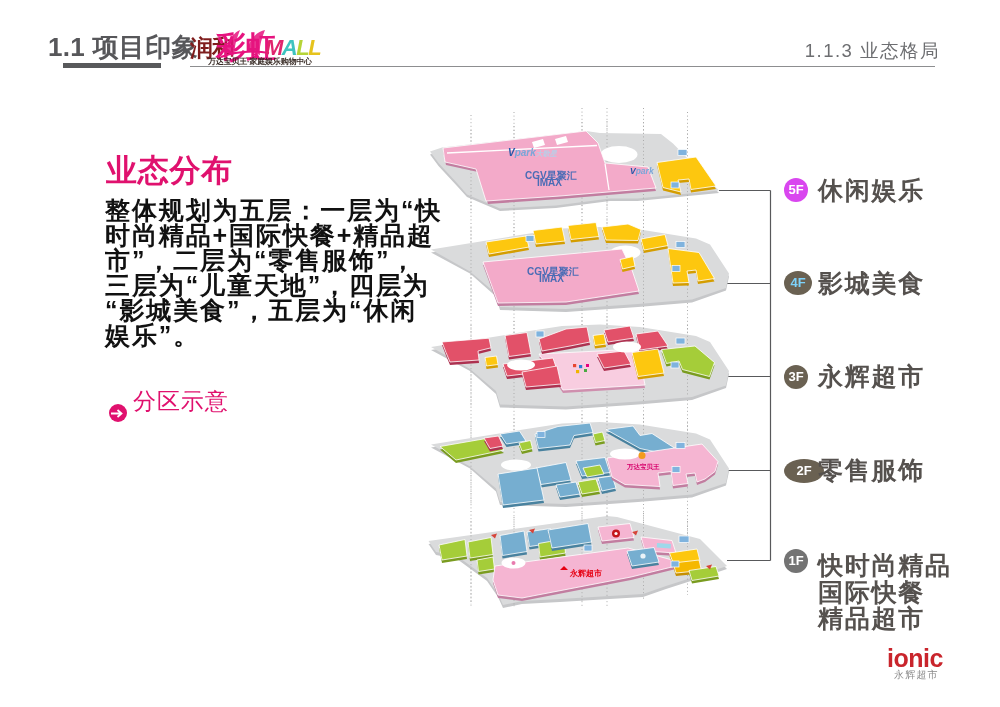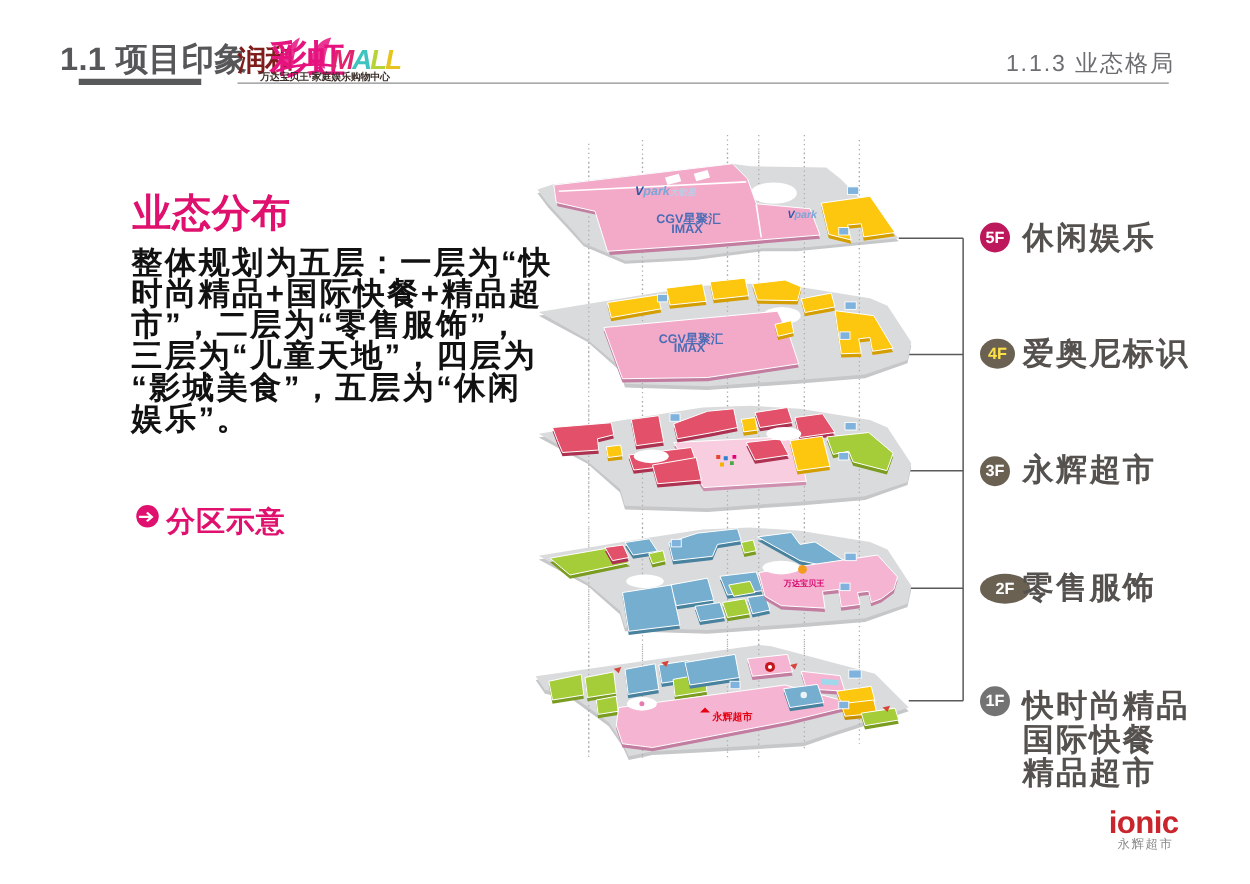--- a/index.html
+++ b/index.html
@@ -33,21 +33,21 @@
 
 <div class="abs" style="left:106px;top:150px;font-size:31px;font-weight:bold;color:#e0116e;letter-spacing:0.7px;">业态分布</div>
 
 <div class="abs" style="left:105px;top:198px;font-size:25px;font-weight:bold;color:#111111;letter-spacing:1.9px;line-height:25px;width:300px;white-space:nowrap;">整体规划为五层：一层为“快<br>时尚精品+国际快餐+精品超<br>市”，二层为“零售服饰”，<br>三层为“儿童天地”，四层为<br>“影城美食”，五层为“休闲<br>娱乐”。</div>
 
 <div class="abs" style="left:109px;top:404px;width:18px;height:18px;border-radius:50%;background:#e0116e;"></div>
 <svg class="abs" style="left:111px;top:408.5px;" width="13" height="9" viewBox="0 0 13 9">
     <path d="M0 4.5 H10 M6.5 1 L10.5 4.5 L6.5 8" stroke="#ffffff" stroke-width="1.8" fill="none"></path>
   </svg>
 
-<div class="abs" style="left:133px;top:402px;font-size:23px;font-weight:bold;color:#e0116e;letter-spacing:0.9px;">分区示意</div>
+<div class="abs" style="left:133px;top:386px;font-size:23px;font-weight:normal;color:#e0116e;letter-spacing:0.9px;">分区示意</div>
 
 <svg class="abs" style="left:0;top:0;" width="1000" height="707" viewBox="0 0 1000 707">
 
   <g stroke="#ababab" stroke-width="1" stroke-dasharray="1,2.6" fill="none">
     <line x1="471" y1="115" x2="471" y2="608"></line>
     <line x1="514" y1="112" x2="514" y2="608"></line>
     <line x1="582" y1="108" x2="582" y2="608"></line>
     <line x1="607" y1="108" x2="607" y2="608"></line>
     <line x1="643.5" y1="108" x2="643.5" y2="600"></line>
     <line x1="687.5" y1="112" x2="687.5" y2="595"></line>
@@ -482,27 +482,27 @@
 
     <g fill="#d6453a">
         <polygon points="491,535 497,533.5 495,538.5"></polygon>
         <polygon points="529,530 535,528.5 533,533.5"></polygon>
         <polygon points="632,532 638,530.5 636,535.5"></polygon>
         <polygon points="706,566 712,564.5 710,569.5"></polygon>
       </g>
   </g>
 </svg>
 
-<div class="abs" style="left:784px;top:178px;width:24px;height:24px;border-radius:50%;background:#be185d;color:#fff;font-size:13px;font-weight:bold;text-align:center;line-height:24px;">5F</div>
+<div class="abs" style="left:784px;top:178px;width:24px;height:24px;border-radius:50%;background:#d946ef;color:#fff;font-size:13px;font-weight:bold;text-align:center;line-height:24px;">5F</div>
 
 <div class="abs" style="left:818px;top:180px;font-size:25px;font-weight:bold;color:#55514e;letter-spacing:1.75px;line-height:21px;">休闲娱乐</div>
 
-<div class="abs" style="left:784px;top:271px;width:28px;height:24px;border-radius:50%;background:#6a6152;color:#fde047;font-size:13px;font-weight:bold;text-align:center;line-height:24px;">4F</div>
-
-<div class="abs" style="left:818px;top:273px;font-size:25px;font-weight:bold;color:#55514e;letter-spacing:1.75px;line-height:21px;">爱奥尼标识</div>
+<div class="abs" style="left:784px;top:271px;width:28px;height:24px;border-radius:50%;background:#6a6152;color:#7dd3fc;font-size:13px;font-weight:bold;text-align:center;line-height:24px;">4F</div>
+
+<div class="abs" style="left:818px;top:273px;font-size:25px;font-weight:bold;color:#55514e;letter-spacing:1.75px;line-height:21px;">影城美食</div>
 
 <div class="abs" style="left:784px;top:364.5px;width:24px;height:24px;border-radius:50%;background:#6a6152;color:#fff;font-size:13px;font-weight:bold;text-align:center;line-height:24px;">3F</div>
 
 <div class="abs" style="left:818px;top:366px;font-size:25px;font-weight:bold;color:#55514e;letter-spacing:1.75px;line-height:21px;">永辉超市</div>
 
 <div class="abs" style="left:784px;top:458.5px;width:40px;height:24px;border-radius:50%;background:#6a6152;color:#fff;font-size:13px;font-weight:bold;text-align:center;line-height:24px;">2F</div>
 
 <div class="abs" style="left:818px;top:460px;font-size:25px;font-weight:bold;color:#55514e;letter-spacing:1.75px;line-height:21px;">零售服饰</div>
 
 <div class="abs" style="left:784px;top:548.5px;width:24px;height:24px;border-radius:50%;background:#737373;color:#fff;font-size:13px;font-weight:bold;text-align:center;line-height:24px;">1F</div>

